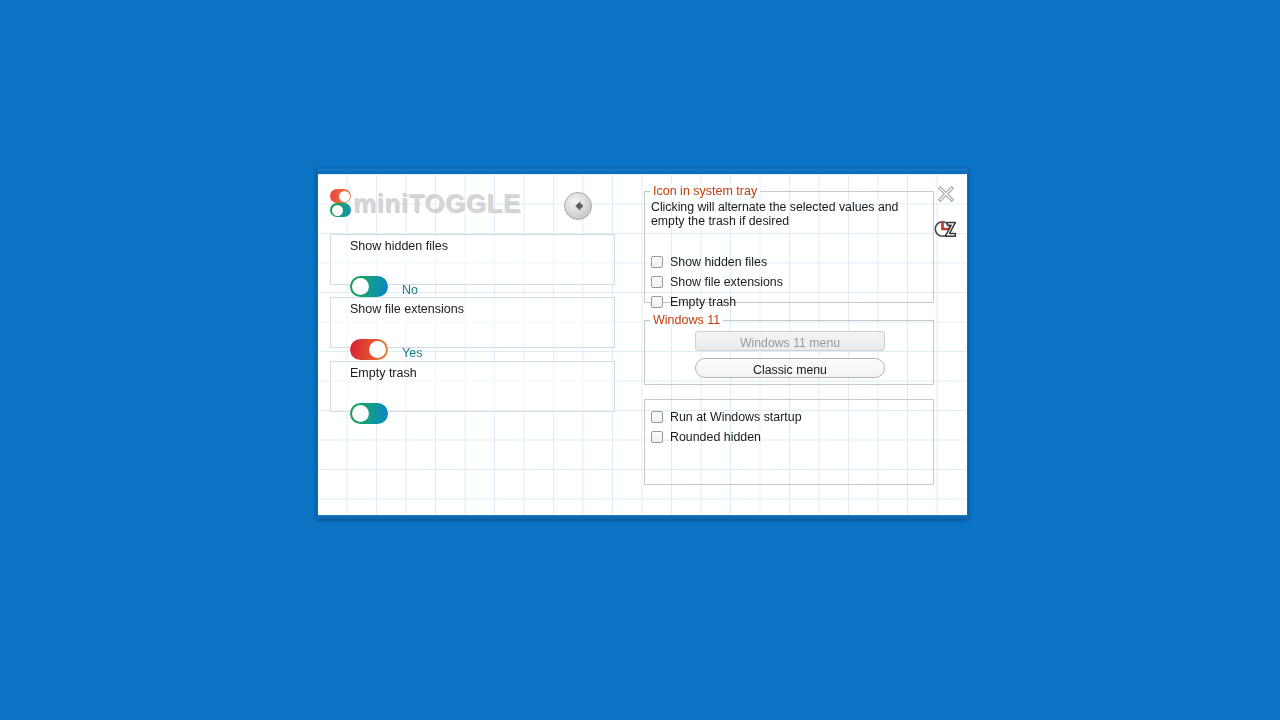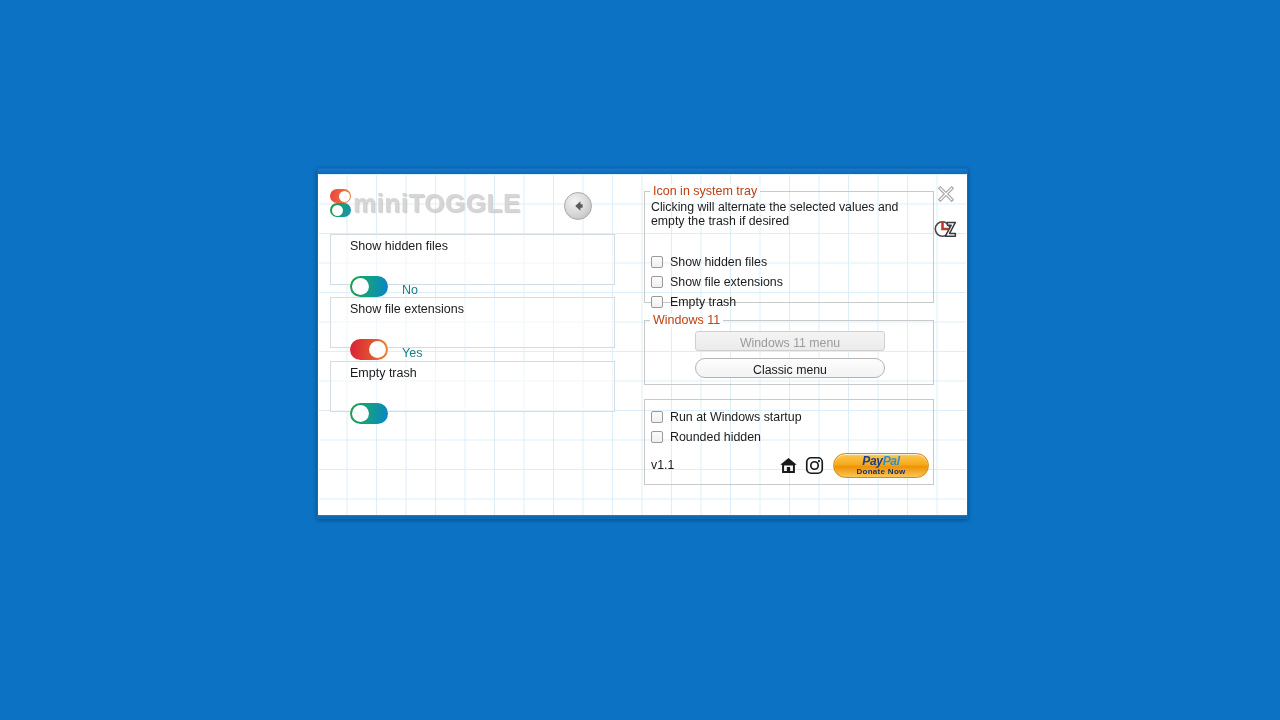--- a/index.html
+++ b/index.html
@@ -385,42 +385,20 @@
           <div class="cb-row">
             <span class="cb-box"></span>
             <span class="cb-label">Run at Windows startup</span>
           </div>
           <div class="cb-row">
             <span class="cb-box"></span>
             <span class="cb-label">Rounded hidden</span>
           </div>
         </div>
 
-        <div id="footer-row">
-          <div id="version-label">v1.1</div>
-
-          <div id="footer-icons">
-            <svg class="sm-icon" width="19" height="19" viewBox="0 0 24 24">
-              <path d="M12 2.6 L1.6 11.2 L3.9 11.2 L3.9 21.4 L20.1 21.4 L20.1 11.2 L22.4 11.2 Z
-                       M6.4 12.0 L17.6 12.0 L17.6 19.0 L14.1 19.0 L14.1 13.9 L9.9 13.9 L9.9 19.0 L6.4 19.0 Z" fill="#1a1a1a" fill-rule="evenodd"></path>
-            </svg>
-            <svg class="sm-icon" width="19" height="19" viewBox="0 0 24 24">
-              <rect x="2.2" y="2.2" width="19.6" height="19.6" rx="5.4" fill="none" stroke="#1a1a1a" stroke-width="2.1"></rect>
-              <circle cx="12" cy="12" r="4.7" fill="none" stroke="#1a1a1a" stroke-width="2.1"></circle>
-              <circle cx="17.6" cy="6.5" r="1.35" fill="#1a1a1a"></circle>
-            </svg>
-          </div>
-
-          <div id="paypal-button">
-            <div id="paypal-wordmark">
-              <span>Pay</span><span class="pal">Pal</span>
-            </div>
-            <div id="paypal-sub">Donate Now</div>
-          </div>
-        </div>
       </div>
 
     </div>
 
     <div id="close-icon-btn">
       <svg width="20" height="20" viewBox="0 0 20 20">
         <path d="M4.3 2.6 L10 8.3 L15.7 2.6 L17.4 4.3 L11.7 10 L17.4 15.7 L15.7 17.4
                  L10 11.7 L4.3 17.4 L2.6 15.7 L8.3 10 L2.6 4.3 Z" fill="#ffffff" stroke="#a5a5a5" stroke-width="1.1" stroke-linejoin="round"></path>
       </svg>
     </div>

